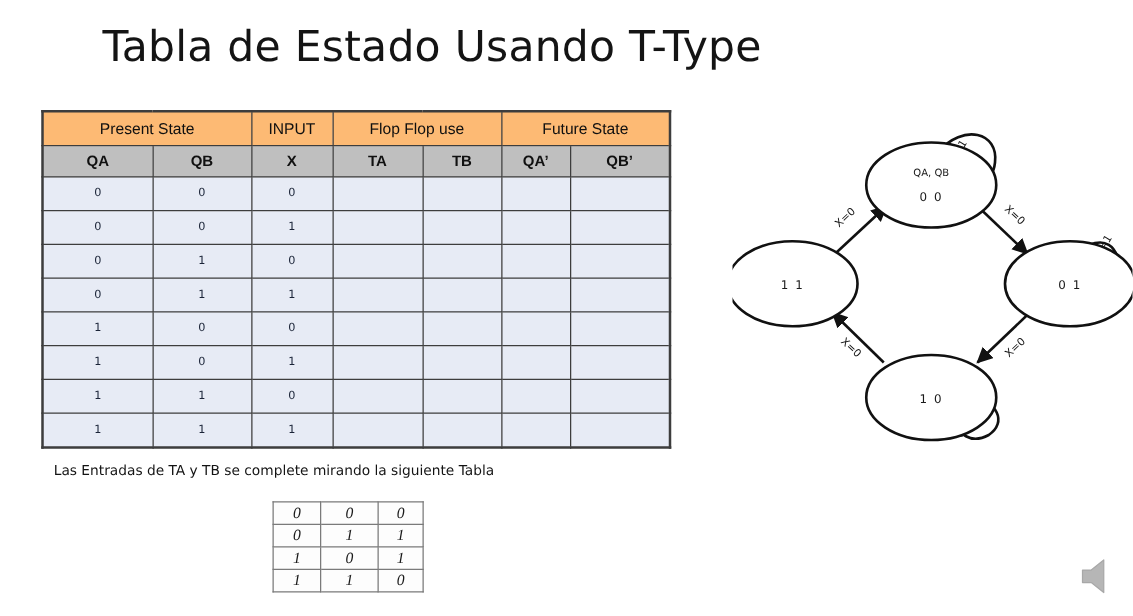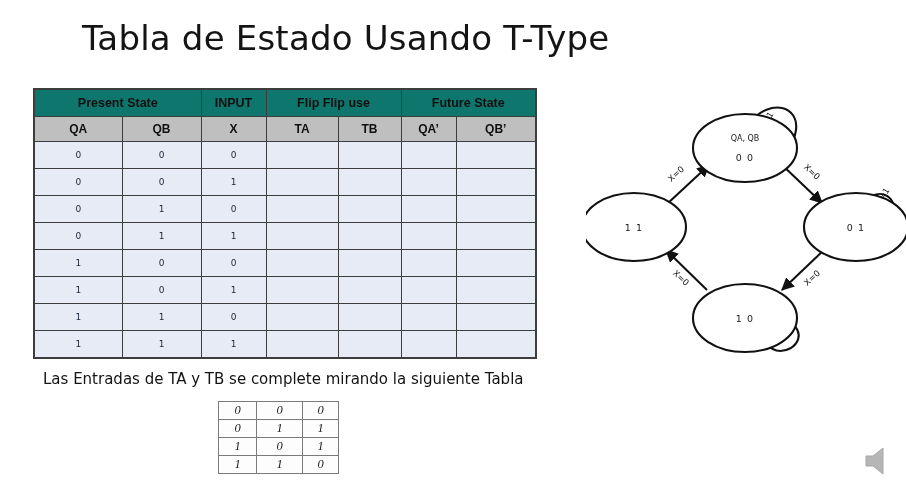--- a/index.html
+++ b/index.html
@@ -44,22 +44,22 @@
     border: 2px solid #3d3d3d;
   }
   table.state-table td,
   table.state-table th {
     border: 1px solid #3d3d3d;
     text-align: center;
     vertical-align: middle;
     padding: 0;
   }
   .grp-head {
-    background: #0f766e;
-    font-weight: bold;
+    background: #fdba74;
+    font-weight: normal;
     font-size: 12.5px;
     height: 26px;
     color: #101010;
     margin-top: 26px;
   }
   .sub-head {
     background: #bfbfbf;
     font-weight: bold;
     font-size: 12px;
     height: 24px;
@@ -78,21 +78,21 @@
   .col-ta  { width: 72px; }
   .col-tb  { width: 63px; }
   .col-qan { width: 55px; }
   .col-qbn { width: 80px; }
 
   
   .caption {
     position: absolute;
     left: 43px;
     top: 370px;
-    font-size: 15px;
+    font-size: 11px;
     color: #131313;
     font-family: "DejaVu Sans", sans-serif;
     white-space: nowrap;
   }
 
   
   .exc-wrap {
     position: absolute;
     left: 218px;
     top: 401px;
@@ -194,21 +194,21 @@
         <col class="col-x">
       <col class="col-ta">
         <col class="col-tb">
         <col class="col-qan">
         <col class="col-qbn">
     </colgroup>
     <thead>
       <tr>
         <th class="grp-head" colspan="2">Present State</th>
         <th class="grp-head" colspan="1">INPUT</th>
-        <th class="grp-head" colspan="2">Flip Flip use</th>
+        <th class="grp-head" colspan="2">Flop Flop use</th>
         <th class="grp-head" colspan="2">Future State</th>
       </tr>
       <tr>
         <th class="sub-head">QA</th>
         <th class="sub-head">QB</th>
         <th class="sub-head">X</th>
         <th class="sub-head">TA</th>
         <th class="sub-head">TB</th>
         <th class="sub-head">QA’</th>
         <th class="sub-head">QB’</th>

